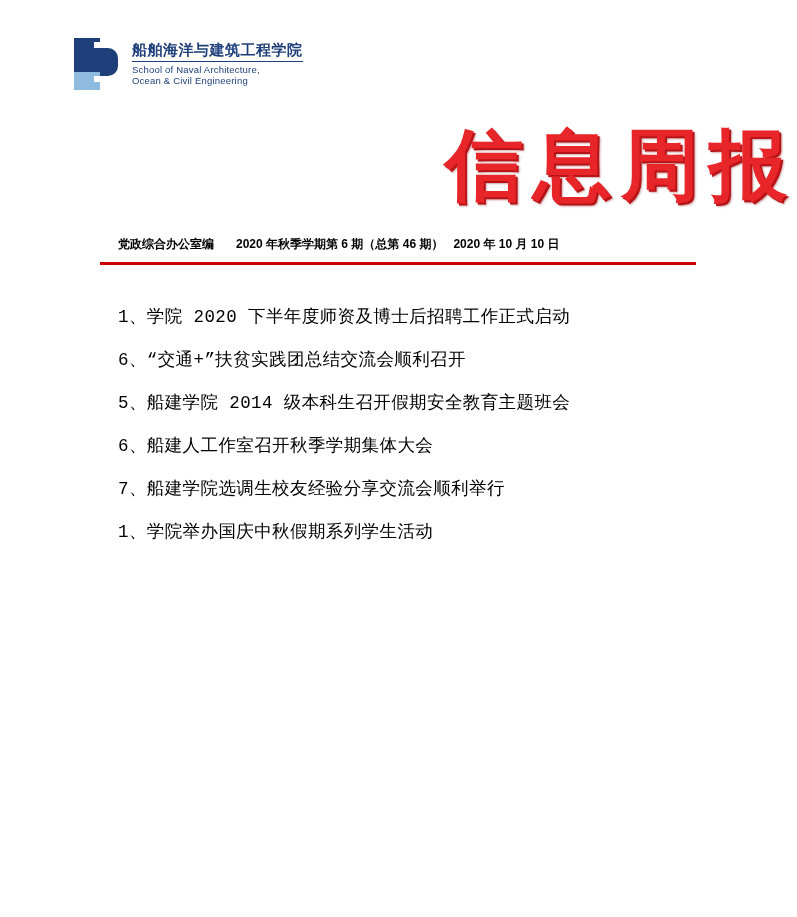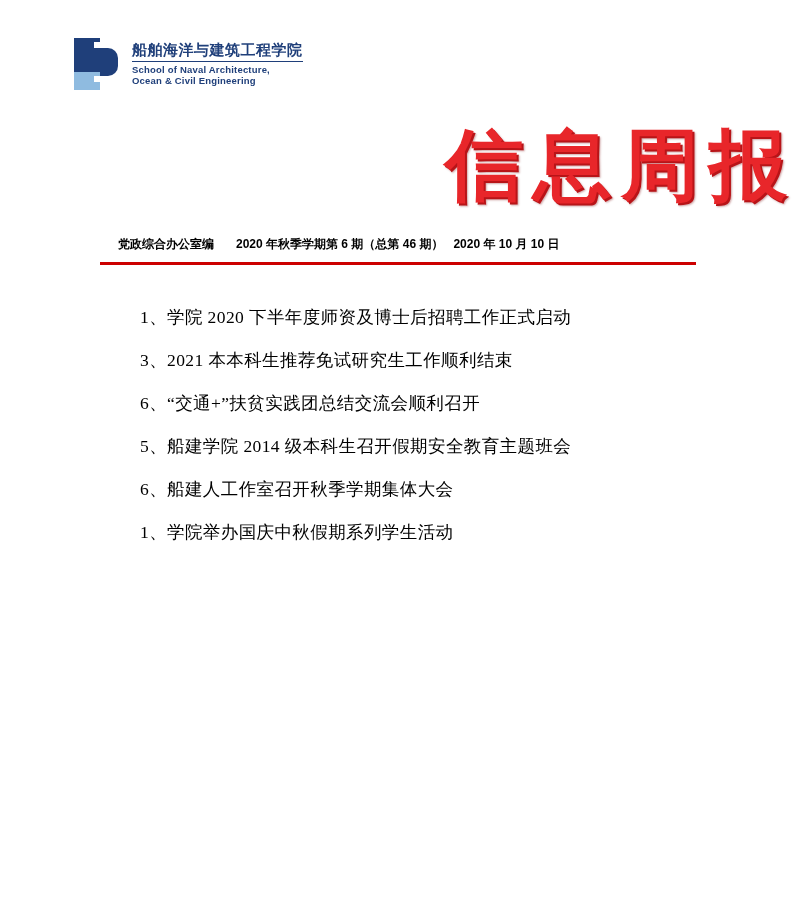--- a/index.html
+++ b/index.html
@@ -90,21 +90,21 @@
   }
   .logo-rule {
     width: 100%;
     height: 1px;
     background: #1f3f7a;
     margin: 3px 0 3px 0;
   }
   .logo-en1, .logo-en2 {
     font-family: "Liberation Sans", sans-serif;
     font-size: 9.5px;
-    font-weight: bold;
+    font-weight: normal;
     color: #1f3f7a;
     letter-spacing: 0.2px;
   }
 
   
   .masthead {
     position: absolute;
     left: 0;
     right: 0;
     top: 126px;
@@ -147,27 +147,26 @@
   }
 
   
   .toc {
     position: absolute;
     left: 118px;
     top: 296px;
     width: 576px;
   }
   .toc-item {
-    font-family: Liberation Serif, serif;
+    font-family: Liberation Mono, monospace;
     font-size: 17.5px;
     line-height: 43px;
     color: #000000;
     letter-spacing: 0.4px;
     white-space: normal;
-    margin-left: 22px;
   }
 </style>
 </head>
 <body>
 
 <div class="page">
 
   <div class="logo-block">
     <div class="logo-mark">
       <div class="sq-dark"></div>
@@ -185,20 +184,20 @@
 
   <div class="masthead">信息周报</div>
 
   <div class="issue-line">
     <span class="editor">党政综合办公室编</span><span class="issue">2020 年秋季学期第 6 期（总第 46 期）</span><span class="date">2020 年 10 月 10 日</span>
   </div>
   <div class="red-rule"></div>
 
   <div class="toc">
     <div class="toc-item">1、学院 2020 下半年度师资及博士后招聘工作正式启动</div>
-    <div class="toc-item">3、2021 本本科生推荐免试研究生工作顺利结束</div>
     <div class="toc-item">6、“交通+”扶贫实践团总结交流会顺利召开</div>
     <div class="toc-item">5、船建学院 2014 级本科生召开假期安全教育主题班会</div>
     <div class="toc-item">6、船建人工作室召开秋季学期集体大会</div>
+    <div class="toc-item">7、船建学院选调生校友经验分享交流会顺利举行</div>
     <div class="toc-item">1、学院举办国庆中秋假期系列学生活动</div>
   </div>
 
 </div>
 
 </body></html>

